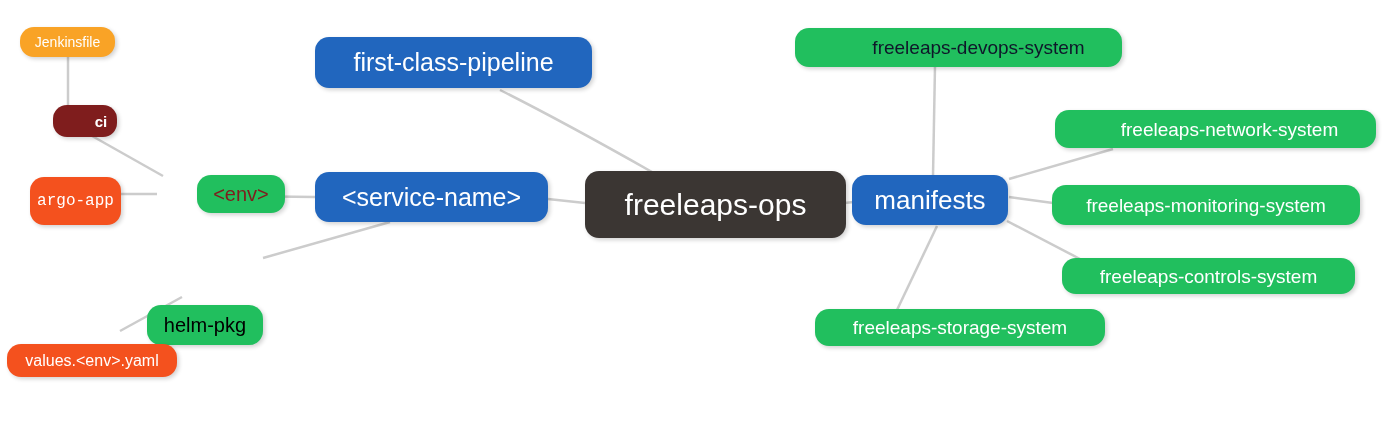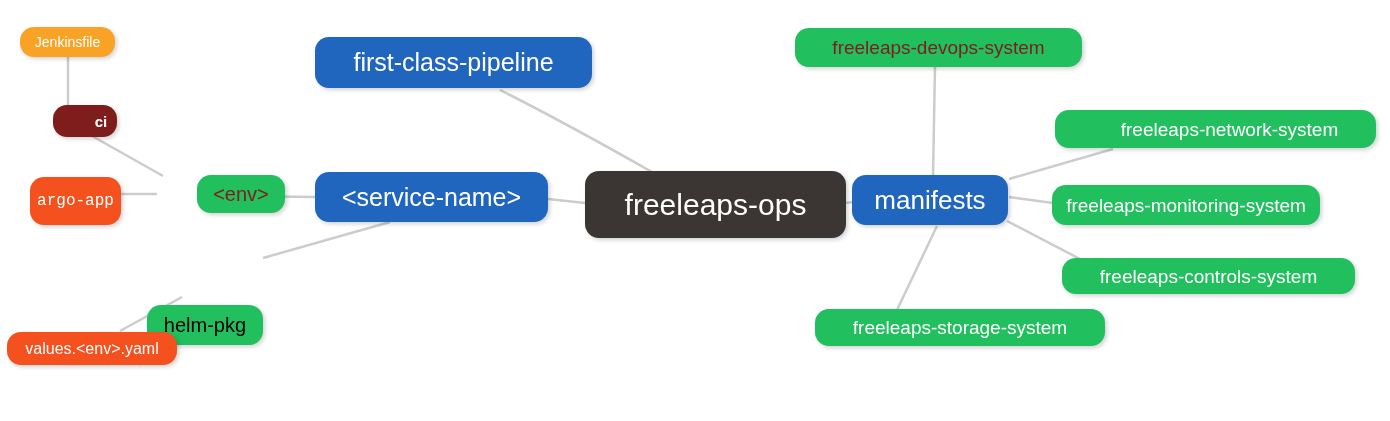--- a/index.html
+++ b/index.html
@@ -14,28 +14,28 @@
     color:#ffffff;border-radius:14px;white-space:nowrap;cursor:pointer;
     box-shadow:2px 2px 4px rgba(0,0,0,0.18);
     line-height:1;user-select:none;
   }
   
   #n-jenkinsfile{left:20px;top:27px;width:95px;height:30px;font-size:14px;}
   #n-ci{left:53px;top:105px;width:32px;height:32px;font-size:15px;font-weight:700;}
   #n-argo{left:30px;top:177px;width:91px;height:48px;font-size:16px;font-family:Liberation Mono, monospace;}
   #n-env{left:157px;top:175px;width:88px;height:38px;font-size:20px;}
   #n-helm{left:147px;top:257px;width:116px;height:40px;font-size:20px;}
-  #n-values{left:7px;top:332px;width:170px;height:33px;font-size:16px;}
+  #n-values{left:7px;top:344px;width:170px;height:33px;font-size:16px;}
   #n-pipeline{left:315px;top:37px;width:277px;height:51px;font-size:25px;}
   #n-service{left:315px;top:172px;width:233px;height:50px;font-size:25px;}
   #n-ops{left:585px;top:171px;width:261px;height:67px;font-size:30px;}
   #n-manifests{left:852px;top:175px;width:156px;height:50px;font-size:26px;}
   #n-devops{left:795px;top:28px;width:287px;height:39px;font-size:19px;}
   #n-network{left:1055px;top:110px;width:293px;height:38px;font-size:19px;}
-  #n-monitoring{left:1052px;top:185px;width:268px;height:40px;font-size:19px;}
+  #n-monitoring{left:1052px;top:185px;width:308px;height:40px;font-size:19px;}
   #n-controls{left:1062px;top:258px;width:293px;height:36px;font-size:19px;}
   #n-storage{left:815px;top:309px;width:290px;height:37px;font-size:19px;}
 </style>
 </head>
 <body style="background: rgb(255, 255, 255);">
 
 <svg id="edge-layer" width="1390" height="421" viewBox="0 0 1390 421" aria-hidden="true">
   <line class="edge" x1="68" y1="57" x2="68" y2="105" stroke="#CCCCCC"></line>
   <line class="edge" x1="85" y1="132" x2="163" y2="176" stroke="#CCCCCC"></line>
   <line class="edge" x1="121" y1="194" x2="157" y2="194" stroke="#CCCCCC"></line>
@@ -55,17 +55,17 @@
 <div class="node" id="n-jenkinsfile" style="background: rgb(249, 163, 38); color: rgb(255, 255, 255);">Jenkinsfile</div>
 <div class="node" id="n-ci" style="background: #7f1d1d; color: rgb(255, 255, 255); padding-left: 32px;">ci</div>
 <div class="node" id="n-argo" style="background: rgb(244, 81, 30); color: rgb(255, 255, 255);">argo-app</div>
 <div class="node" id="n-env" style="background: rgb(33, 191, 94); color: #7f1d1d; margin-left: 40px;">&lt;env&gt;</div>
 <div class="node" id="n-helm" style="background: rgb(33, 191, 94); color: #000000; margin-top: 48px;">helm-pkg</div>
 <div class="node" id="n-values" style="background: rgb(244, 81, 30); color: rgb(255, 255, 255);">values.&lt;env&gt;.yaml</div>
 <div class="node" id="n-pipeline" style="background: rgb(33, 102, 190); color: rgb(255, 255, 255);">first-class-pipeline</div>
 <div class="node" id="n-service" style="background: rgb(33, 102, 190); color: rgb(255, 255, 255);">&lt;service-name&gt;</div>
 <div class="node" id="n-ops" style="background: rgb(59, 54, 51); color: rgb(255, 255, 255);">freeleaps-ops</div>
 <div class="node" id="n-manifests" style="background: rgb(33, 102, 190); color: rgb(255, 255, 255);">manifests</div>
-<div class="node" id="n-devops" style="background: rgb(33, 191, 94); color: #7f1d1d;">freeleaps-devops-system</div>
+<div class="node" id="n-devops" style="background: rgb(33, 191, 94); color: #0f172a; padding-left: 40px;">freeleaps-devops-system</div>
 <div class="node" id="n-network" style="background: rgb(33, 191, 94); color: rgb(255, 255, 255); padding-left: 28px;">freeleaps-network-system</div>
 <div class="node" id="n-monitoring" style="background: rgb(33, 191, 94); color: rgb(255, 255, 255);">freeleaps-monitoring-system</div>
 <div class="node" id="n-controls" style="background: rgb(33, 191, 94); color: rgb(255, 255, 255);">freeleaps-controls-system</div>
 <div class="node" id="n-storage" style="background: rgb(33, 191, 94); color: rgb(255, 255, 255);">freeleaps-storage-system</div>
 
 </body></html>

